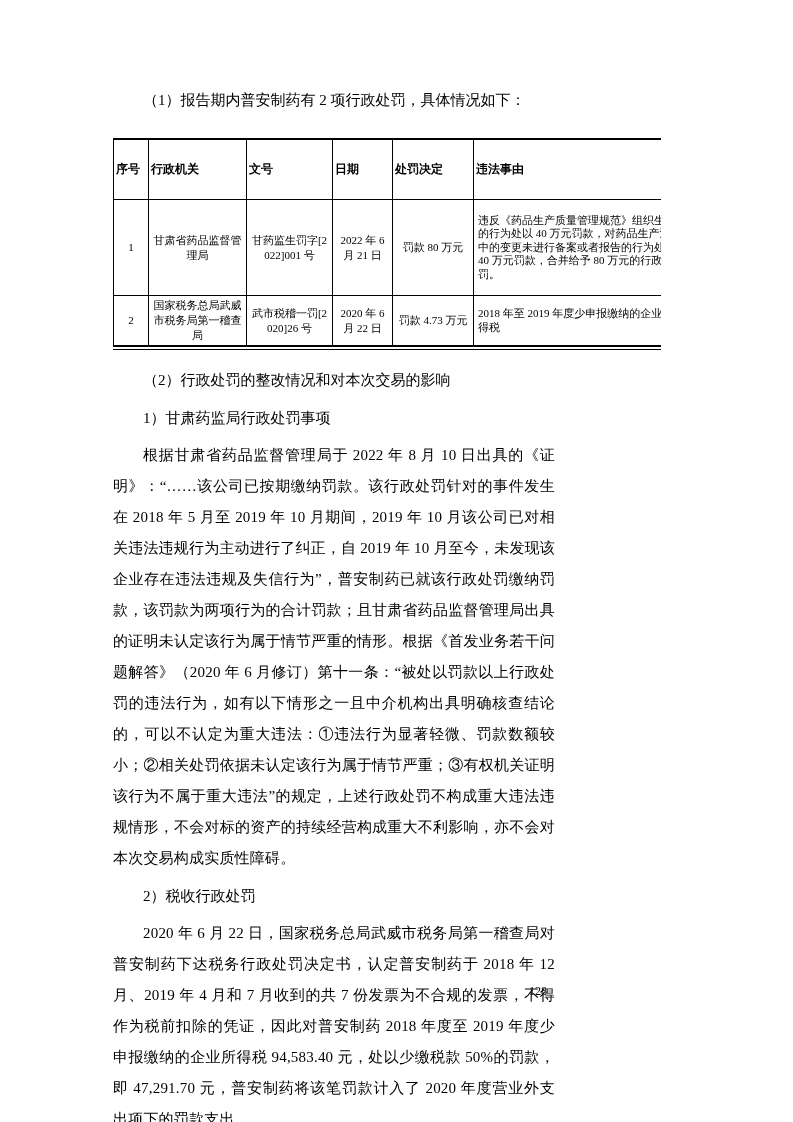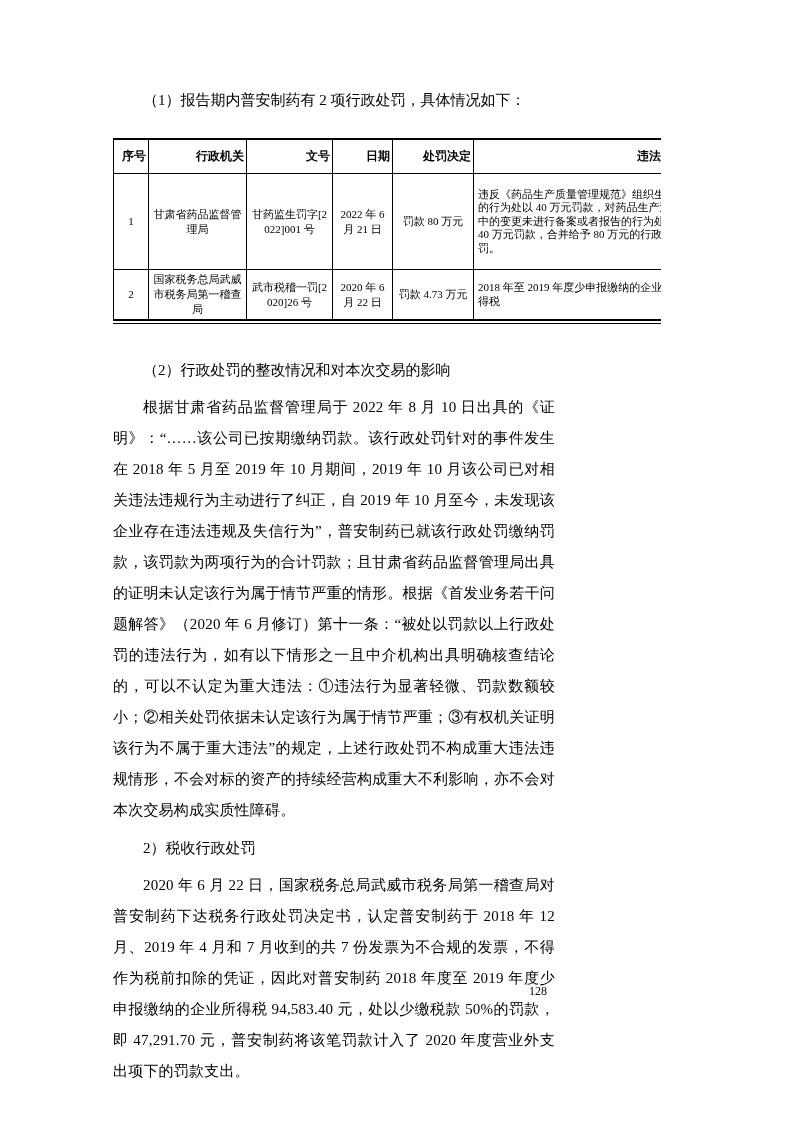--- a/index.html
+++ b/index.html
@@ -47,41 +47,41 @@
   }
   table.penalty th,
   table.penalty td {
     border: 1px solid #000;
     overflow: hidden;
   }
   table.penalty thead th {
     border-bottom: 1.5px solid #000;
     font-size: 12px;
     font-weight: bold;
-    text-align: right;
+    text-align: left;
     vertical-align: middle;
     height: 29px;
-    padding: 2px 2px;
+    padding: 15px 2px;
   }
   table.penalty td {
     font-size: 11px;
     line-height: 15px;
     text-align: center;
     vertical-align: middle;
     padding: 2px 3px;
     word-break: break-all;
   }
   table.penalty td.v {
     text-align: left;
     line-height: 13.4px;
     padding: 2px 4px;
   }
   tr.r1 { height: 96px; }
   tr.r2 { height: 31px; }
-  .mt-h2   { margin-top: 36px; }
+  .mt-h2   { margin-top: 20px; }
   .mt-sub  { margin-top: 17px; }
   .mt-para { margin-top: 11px; }
   .mt-sub2 { margin-top: 12px; }
   .footer-page-num {
     position: absolute;
     top: 984px;
     right: 114px;
     font-size: 12px;
     line-height: 14px;
   }
@@ -129,20 +129,21 @@
           <td>2020 年 6 月 22 日</td>
           <td>罚款 4.73 万元</td>
           <td class="v">2018 年至 2019 年度少申报缴纳的企业所得税</td>
         </tr>
       </tbody>
     </table>
   </div>
 
   <p class="heading mt-h2">（2）行政处罚的整改情况和对本次交易的影响</p>
 
+  <p class="heading mt-sub">1）甘肃药监局行政处罚事项</p>
 
   <p class="para mt-para">根据甘肃省药品监督管理局于 2022 年 8 月 10 日出具的《证明》：“……该公司已按期缴纳罚款。该行政处罚针对的事件发生在 2018 年 5 月至 2019 年 10 月期间，2019 年 10 月该公司已对相关违法违规行为主动进行了纠正，自 2019 年 10 月至今，未发现该企业存在违法违规及失信行为”，普安制药已就该行政处罚缴纳罚款，该罚款为两项行为的合计罚款；且甘肃省药品监督管理局出具的证明未认定该行为属于情节严重的情形。根据《首发业务若干问题解答》（2020 年 6 月修订）第十一条：“被处以罚款以上行政处罚的违法行为，如有以下情形之一且中介机构出具明确核查结论的，可以不认定为重大违法：①违法行为显著轻微、罚款数额较小；②相关处罚依据未认定该行为属于情节严重；③有权机关证明该行为不属于重大违法”的规定，上述行政处罚不构成重大违法违规情形，不会对标的资产的持续经营构成重大不利影响，亦不会对本次交易构成实质性障碍。</p>
 
   <p class="heading mt-sub2">2）税收行政处罚</p>
 
   <p class="para mt-para">2020 年 6 月 22 日，国家税务总局武威市税务局第一稽查局对普安制药下达税务行政处罚决定书，认定普安制药于 2018 年 12 月、2019 年 4 月和 7 月收到的共 7 份发票为不合规的发票，不得作为税前扣除的凭证，因此对普安制药 2018 年度至 2019 年度少申报缴纳的企业所得税 94,583.40 元，处以少缴税款 50%的罚款，即 47,291.70 元，普安制药将该笔罚款计入了 2020 年度营业外支出项下的罚款支出。</p>
 
   <div class="footer-page-num">128</div>
 
 </div>

